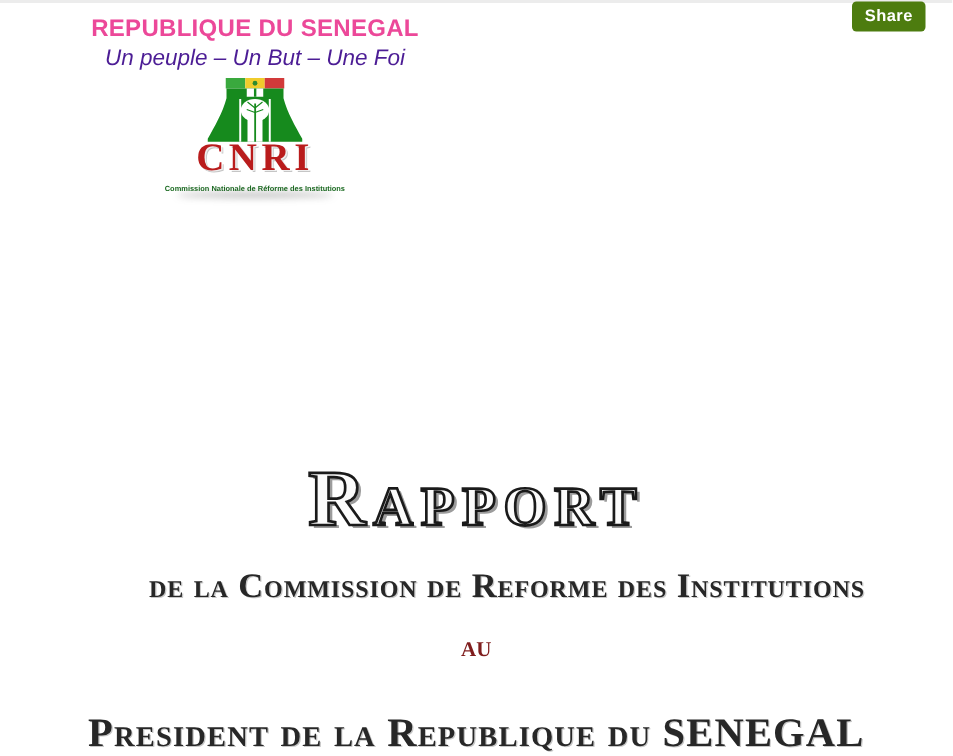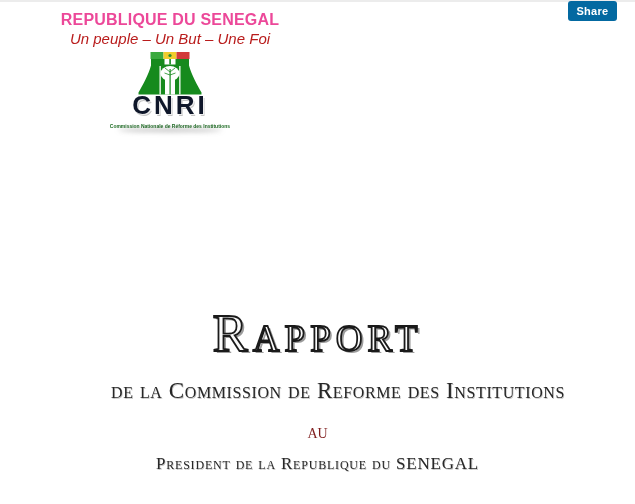--- a/index.html
+++ b/index.html
@@ -11,21 +11,21 @@
     font-family: "Liberation Sans", sans-serif;
     color: #1f1f1f;
   }
   .top-strip {
     position: absolute; top: 0; left: 0; right: 0; height: 2px;
     background: #ececec;
   }
   .share-btn {
     position: absolute; top: 1px; right: 18px;
     width: 49px; height: 20px;
-    background: #0369a1;
+    background: #4d7c0f;
     border: none;
     border-radius: 3px;
     color: #ffffff;
     font-family: "Liberation Sans", sans-serif;
     font-size: 11px; font-weight: bold;
     line-height: 20px; text-align: center;
     letter-spacing: 0.3px;
     padding: 0; cursor: pointer;
   }
   
@@ -34,33 +34,34 @@
     width: 340px;
     text-align: center;
   }
   .country {
     font-size: 16px; font-weight: bold;
     color: #ec4899; letter-spacing: 0.2px;
     line-height: 19px;
   }
   .motto {
     font-size: 15px; font-style: italic;
-    color: #b91c1c;
+    color: #4c1d95;
     line-height: 18px;
     margin-top: 1px;
   }
   .logo { margin-top: 4px; display: inline-block; }
   .emblem { display: block; margin: 0 auto; }
   .cnri {
     font-size: 26px; font-weight: bold;
     letter-spacing: 3px;
-    color: #0f172a;
+    color: #b91c1c;
     line-height: 24px;
     margin-top: -2px;
     text-shadow: 1px 1px 0 rgba(255,255,255,0.7), 1.5px 1.5px 0 rgba(90,90,90,0.35);
+    font-family: Liberation Serif, serif;
   }
   .tagline-wrap { height: 8px; overflow: visible; }
   .tagline {
     display: inline-block;
     font-size: 8px;
     color: #1c6b22;
     white-space: nowrap;
     transform: scale(0.62);
     transform-origin: center top;
     font-weight: bold;
@@ -72,20 +73,21 @@
     border-radius: 50%;
     filter: blur(2.5px);
   }
   
   .title-block {
     position: absolute; top: 300px; left: 0; right: 0;
     text-align: center;
     font-family: "Liberation Serif", serif;
     font-variant-caps: small-caps;
     color: #242424;
+    font-weight: bold;
   }
   .main-title {
     font-size: 53px;
     line-height: 66px;
     letter-spacing: 5px;
     color: #fbfbfb;
     -webkit-text-stroke: 1.8px #1a1a1a;
     text-shadow: 2.5px 2px 0 #9c9c9c;
   }
   .subtitle-1 {
@@ -97,24 +99,24 @@
     text-shadow: 0.8px 0.8px 0 rgba(130,130,130,0.45);
     padding-left: 41px;
   }
   .connector {
     font-size: 20px;
     line-height: 20px;
     margin-top: 17px;
     color: #7f1d1d;
   }
   .subtitle-2 {
-    font-size: 17px;
+    font-size: 27px;
     line-height: 30px;
     letter-spacing: 0.8px;
-    margin-top: 8px;
+    margin-top: 32px;
     color: #272727;
     text-shadow: 0.8px 0.8px 0 rgba(130,130,130,0.45);
   }
 </style>
 </head>
 <body>
 
 <div class="page">
 
   <div class="top-strip"></div>

